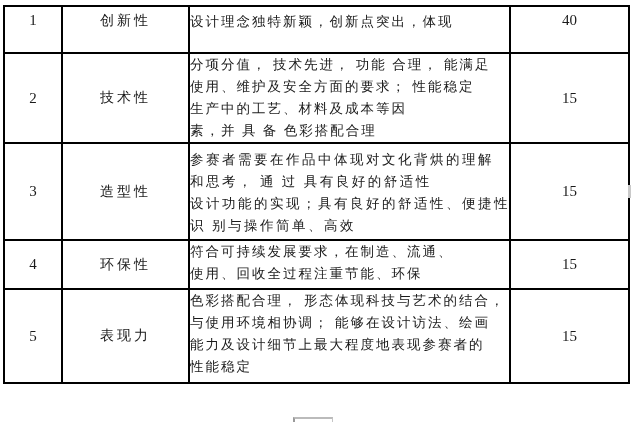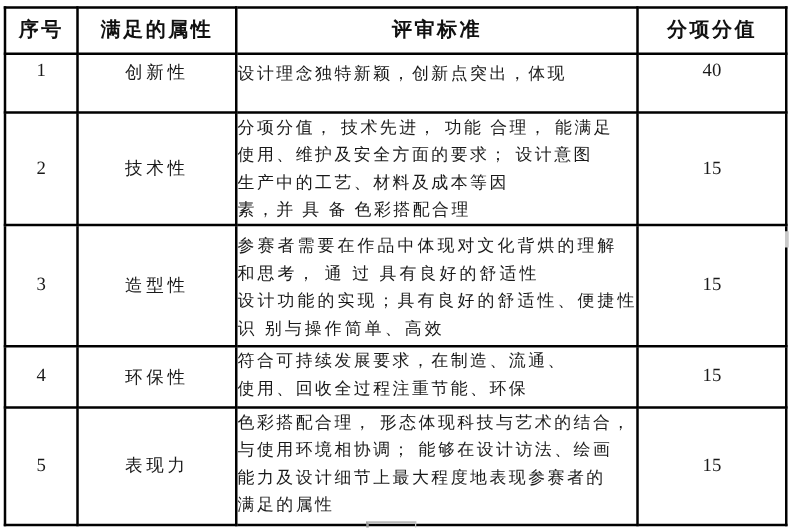--- a/index.html
+++ b/index.html
@@ -90,42 +90,36 @@
 <body>
 
 <table class="doc-table">
   <colgroup>
     <col style="width:58px">
     <col style="width:127px">
     <col style="width:321px">
     <col style="width:119px">
   </colgroup>
   <tbody>
-      <tr class="r-header">
-    <th>序号</th>
-    <th>满足的属性</th>
-    <th>评审标准</th>
-    <th>分项分值</th>
-  </tr>
 
   <tr class="r1">
     <td class="num-cell">1</td>
     <td class="attr-cell">创新性</td>
     <td class="criteria-cell">
       <div class="criteria-line">设计理念独特新颖，创新点突出，体现</div>
     </td>
     <td class="score-cell">40</td>
   </tr>
 
   <tr class="r2">
     <td class="num-cell">2</td>
     <td class="attr-cell">技术性</td>
     <td class="criteria-cell">
       <div class="criteria-line">分项分值， 技术先进， 功能 合理， 能满足</div>
-      <div class="criteria-line">使用、维护及安全方面的要求； 设计意图</div>
+      <div class="criteria-line">使用、维护及安全方面的要求； 性能稳定</div>
       <div class="criteria-line">生产中的工艺、材料及成本等因</div>
       <div class="criteria-line">素，并 具 备 色彩搭配合理</div>
     </td>
     <td class="score-cell">15</td>
   </tr>
 
   <tr class="r3">
     <td class="num-cell">3</td>
     <td class="attr-cell">造型性</td>
     <td class="criteria-cell">
@@ -147,21 +141,21 @@
     <td class="score-cell">15</td>
   </tr>
 
   <tr class="r5">
     <td class="num-cell">5</td>
     <td class="attr-cell">表现力</td>
     <td class="criteria-cell">
       <div class="criteria-line">色彩搭配合理， 形态体现科技与艺术的结合，</div>
       <div class="criteria-line">与使用环境相协调； 能够在设计访法、绘画</div>
       <div class="criteria-line">能力及设计细节上最大程度地表现参赛者的</div>
-      <div class="criteria-line">满足的属性</div>
+      <div class="criteria-line">性能稳定</div>
     </td>
     <td class="score-cell">15</td>
   </tr>
 </tbody>
   </table>
 
 <div class="artifact-bottom"></div>
 <div class="artifact-right"></div>
 
 </body></html>

